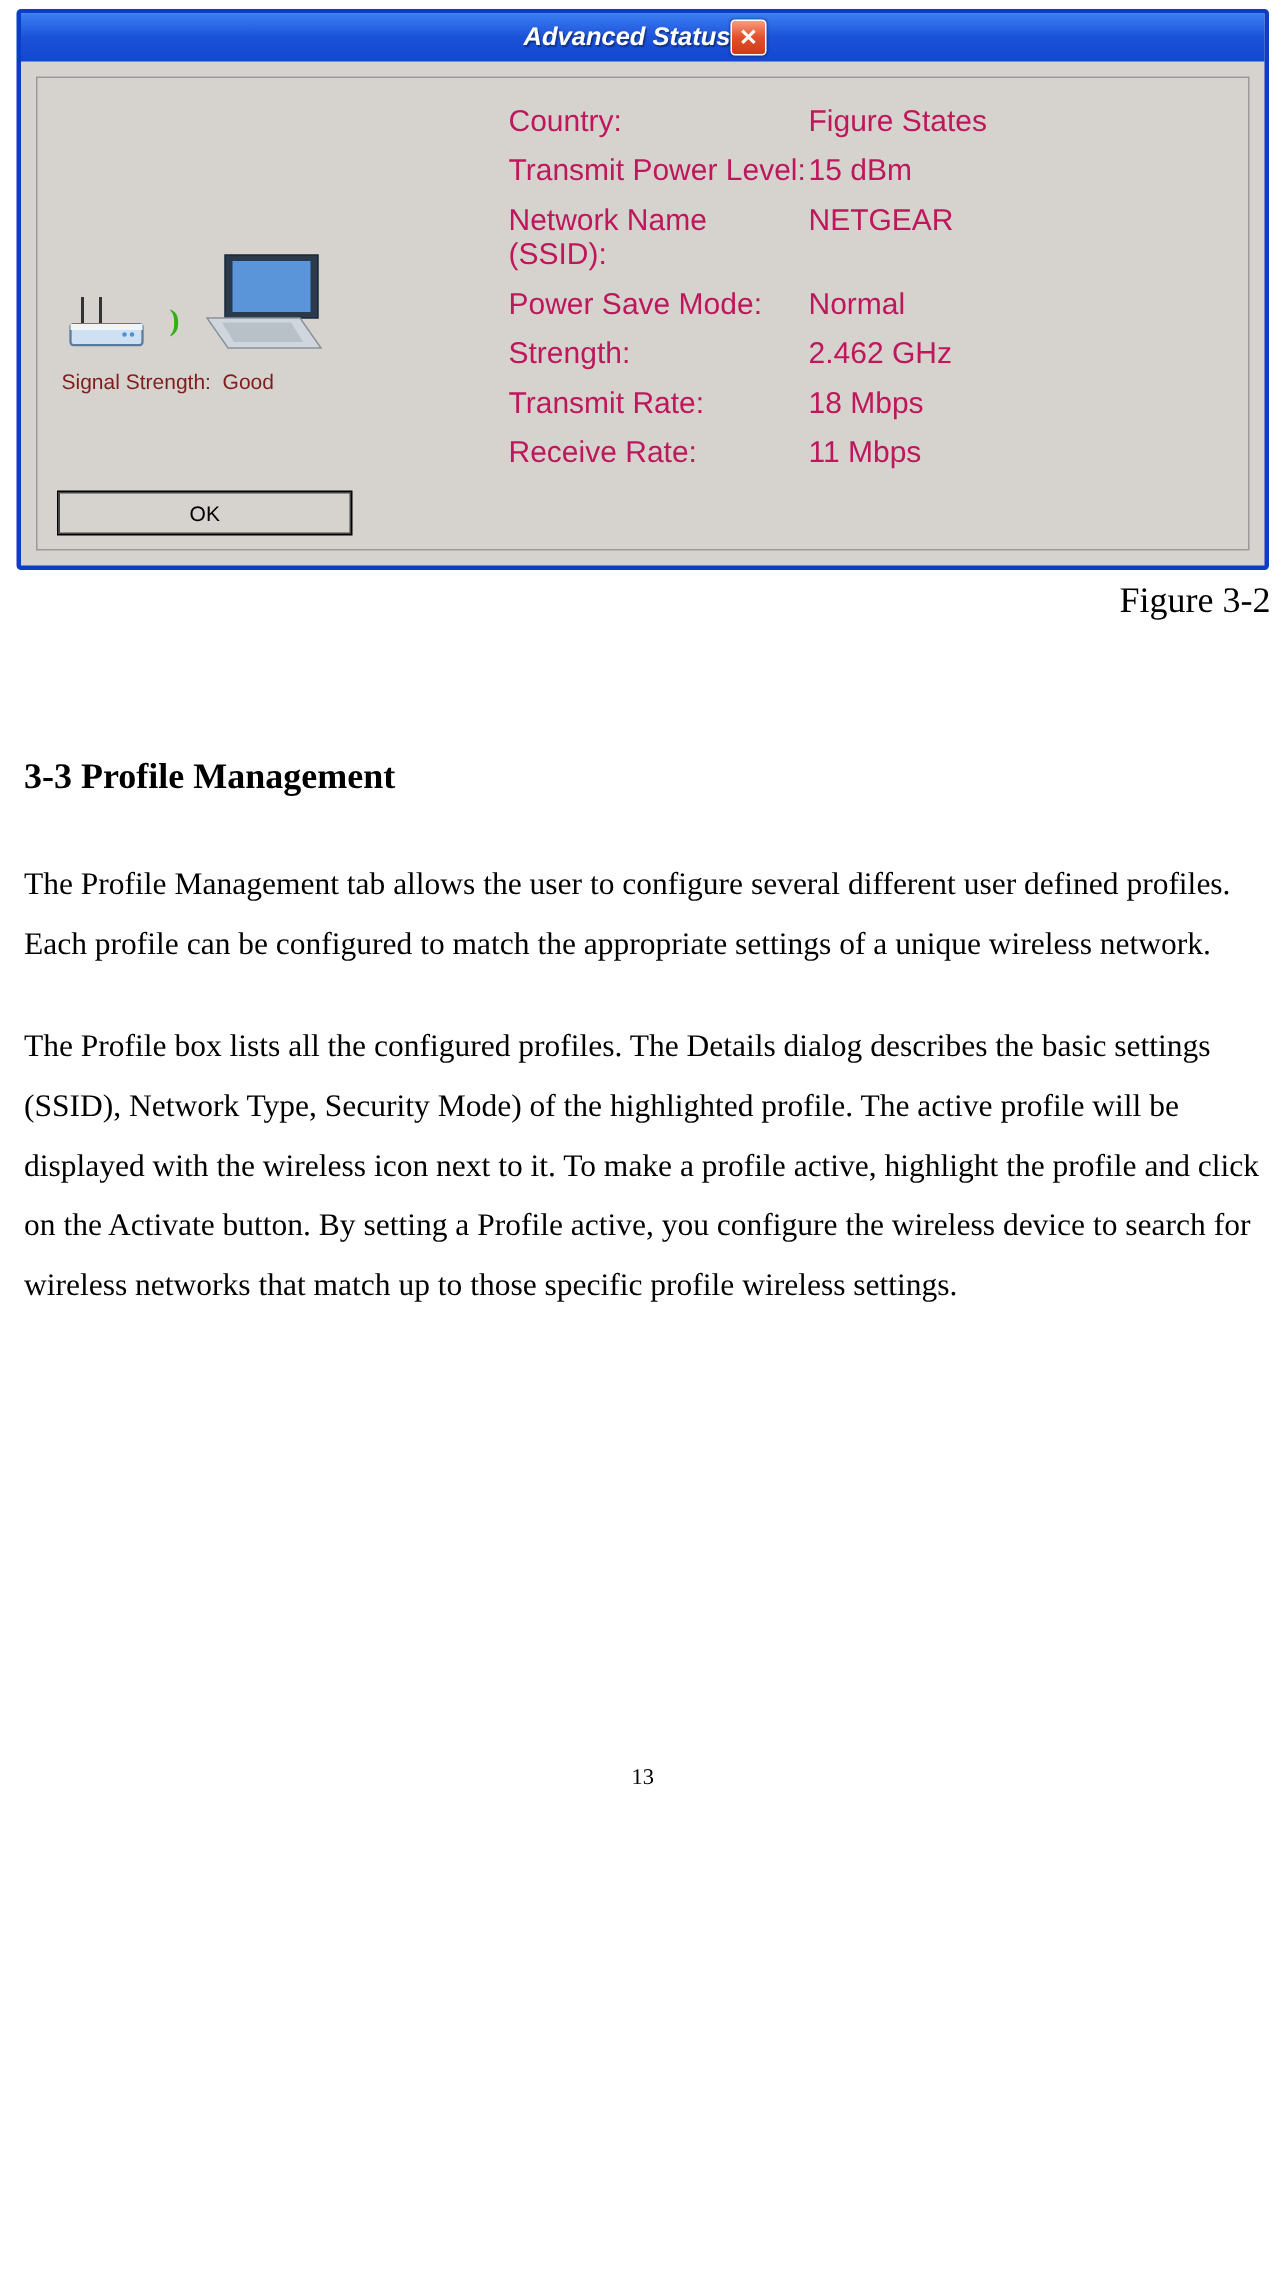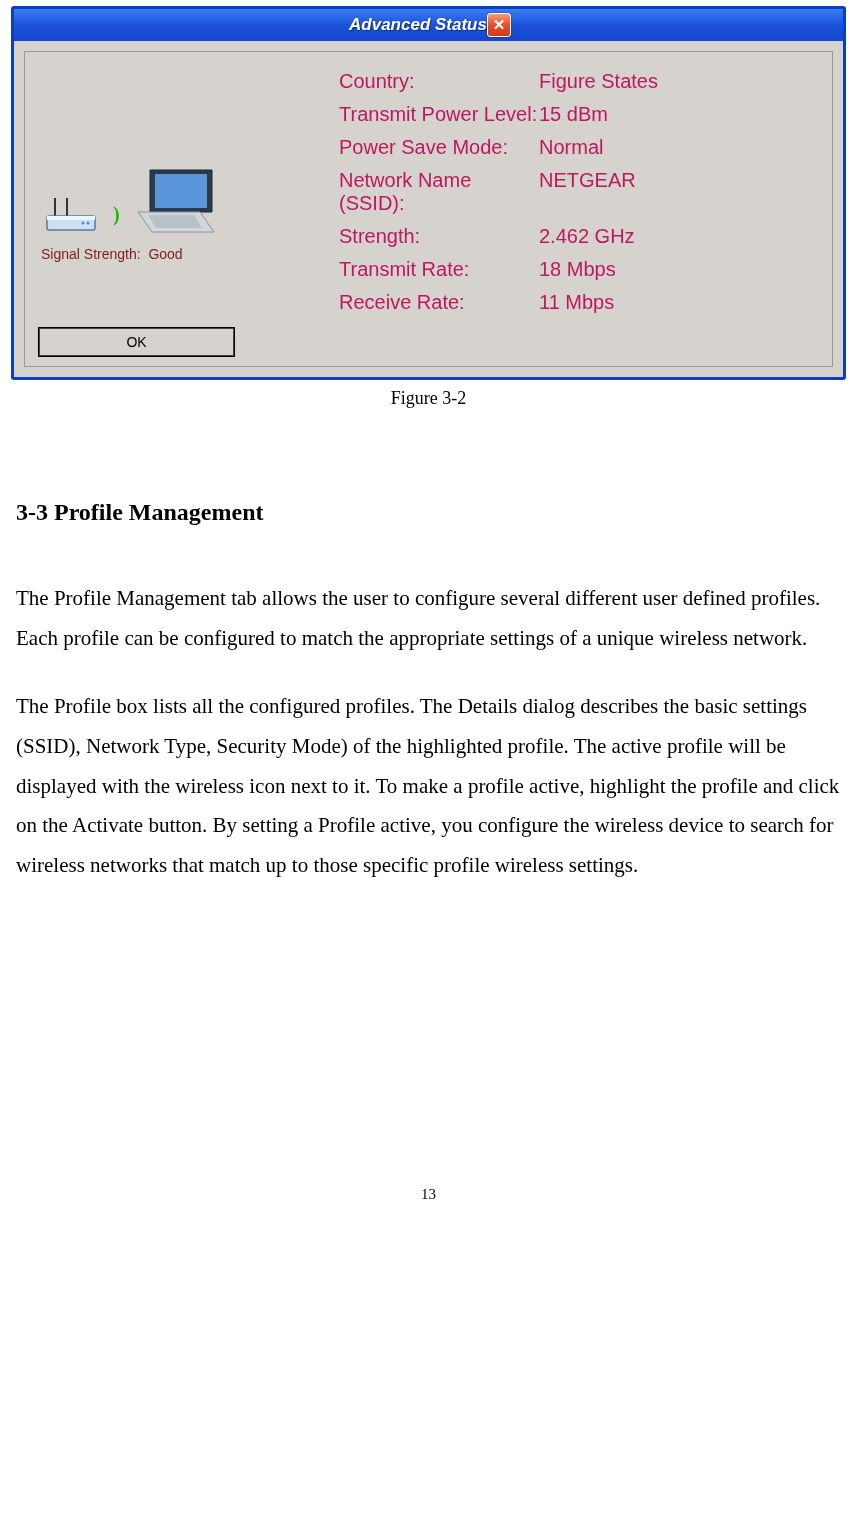--- a/index.html
+++ b/index.html
@@ -126,34 +126,34 @@
       width: 195px;
       height: 28px;
       background: #d6d3ce;
       border: 1px solid #444;
       outline: 1px solid #000;
       font-family: Tahoma, sans-serif;
       font-size: 14px;
       cursor: pointer;
     }
     .figure-caption {
-      text-align: center;
-      font-size: 18px;
+      text-align: right;
+      font-size: 24px;
       margin-top: 8px;
     }
     .section-heading {
       font-size: 24px;
       font-weight: bold;
       margin-top: 90px;
       margin-left: 6px;
     }
     .body-text {
       font-size: 21px;
       line-height: 1.9;
-      margin-top: 53px;
+      margin-top: 38px;
       margin-left: 6px;
       margin-right: 6px;
     }
     .body-text + .body-text { margin-top: 28px; }
     .page-number {
       text-align: center;
       font-size: 15px;
       margin-top: 300px;
     }
   </style>
@@ -197,26 +197,26 @@
           <div class="details-col">
             <div class="detail-row">
                 <span class="detail-label">Country:</span>
                 <span class="detail-value">Figure States</span>
               </div>
             <div class="detail-row">
                 <span class="detail-label">Transmit Power Level:</span>
                 <span class="detail-value">15 dBm</span>
               </div>
             <div class="detail-row">
+                <span class="detail-label">Network Name (SSID):</span>
+                <span class="detail-value">NETGEAR</span>
+              </div>
+            <div class="detail-row">
                 <span class="detail-label">Power Save Mode:</span>
                 <span class="detail-value">Normal</span>
-              </div>
-            <div class="detail-row">
-                <span class="detail-label">Network Name (SSID):</span>
-                <span class="detail-value">NETGEAR</span>
               </div>
             <div class="detail-row">
                 <span class="detail-label">Strength:</span>
                 <span class="detail-value">2.462 GHz</span>
               </div>
             <div class="detail-row">
                 <span class="detail-label">Transmit Rate:</span>
                 <span class="detail-value">18 Mbps</span>
               </div>
             <div class="detail-row">

